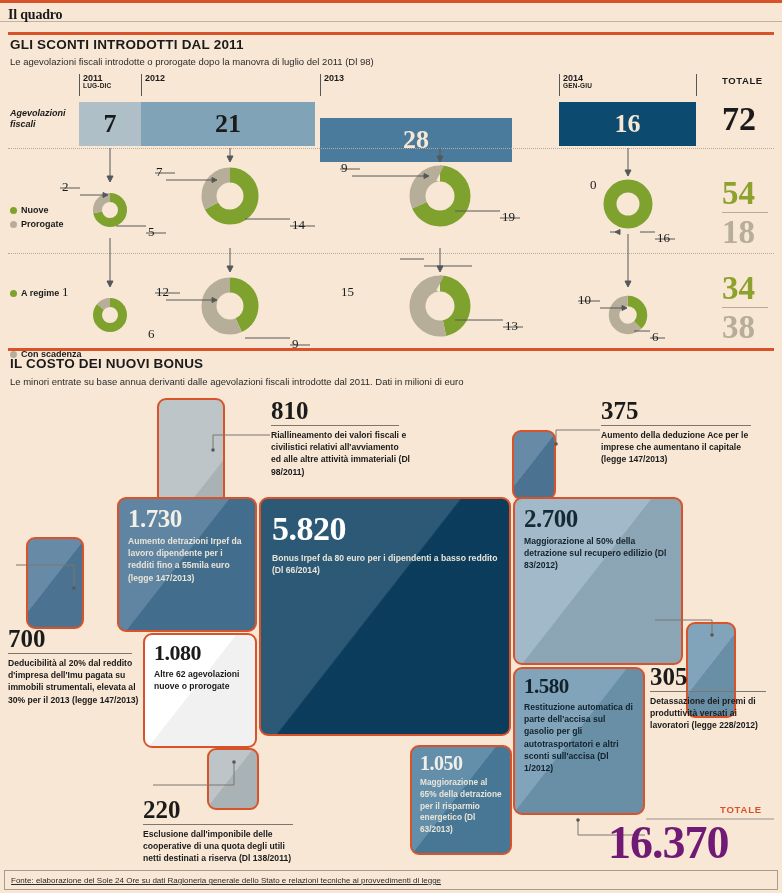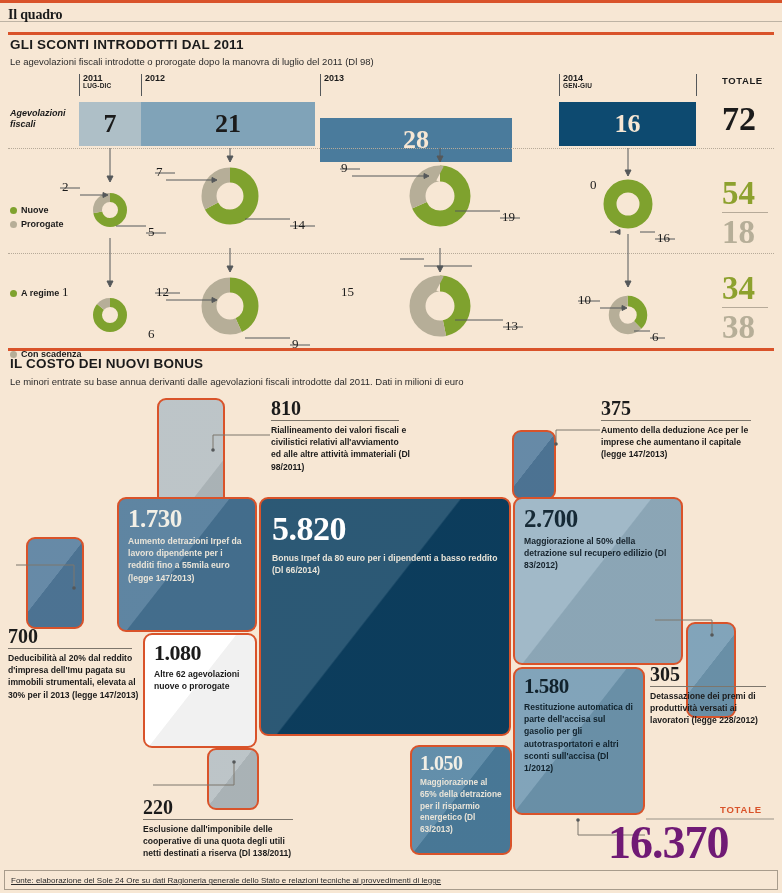--- a/index.html
+++ b/index.html
@@ -94,21 +94,21 @@
     font-family:"Liberation Serif", serif; font-weight:bold;
     letter-spacing:-0.5px; line-height:1;
   }
   .tile-desc {
     font-size:8.6px; font-weight:bold; line-height:1.42; margin-top:4px;
   }
 
   
   .callout { position:absolute; }
   .callout .c-val {
-    font-family:"Liberation Serif", serif; font-weight:bold; font-size:20px;
+    font-family:"Liberation Serif", serif; font-weight:bold; font-size:25px;
     line-height:1; color:#1b1b1b;
   }
   .callout .c-rule { height:1px; background:#7d766c; margin-top:2px; }
   .callout .c-desc { font-size:8.6px; font-weight:bold; line-height:1.42; margin-top:3px; color:#1b1b1b; }
 
   
   .tot-lbl {
     position:absolute; font-size:9.5px; font-weight:bold; letter-spacing:0.8px; color:#d9532a;
   }
   .tot-rule { position:absolute; height:2px; background:#c8bdae; }

